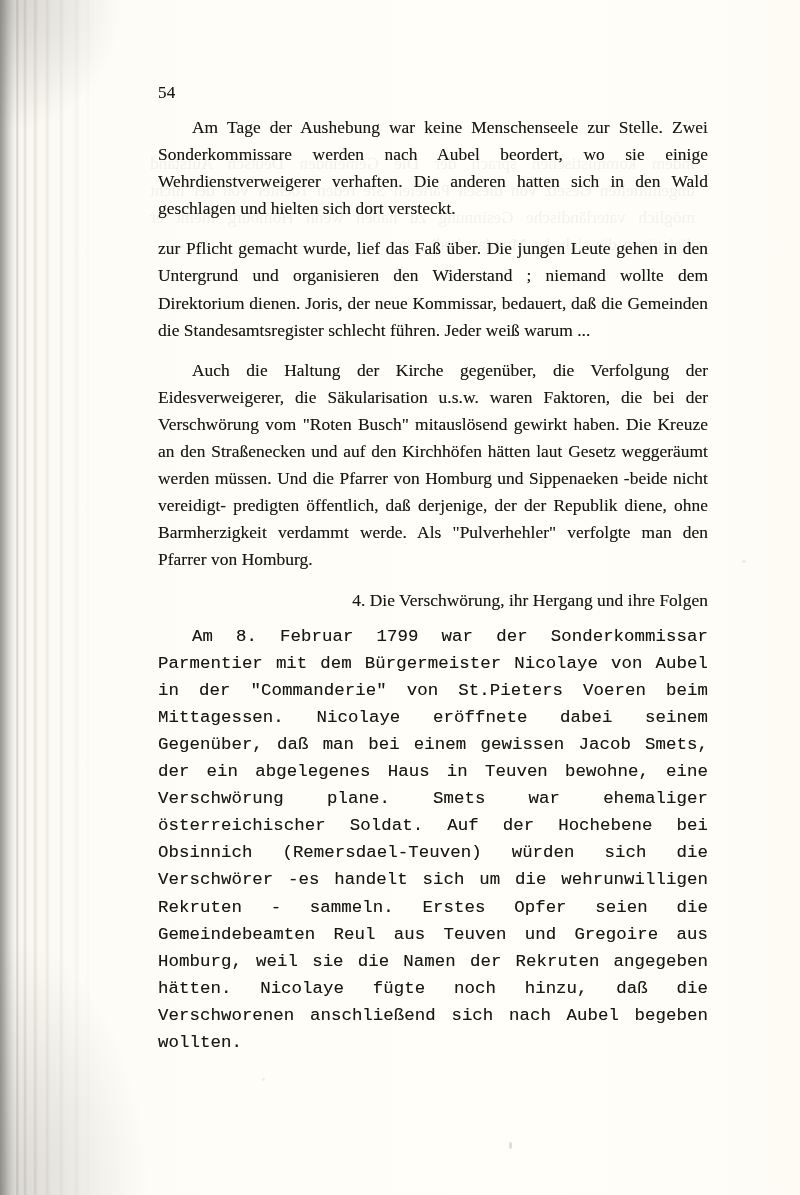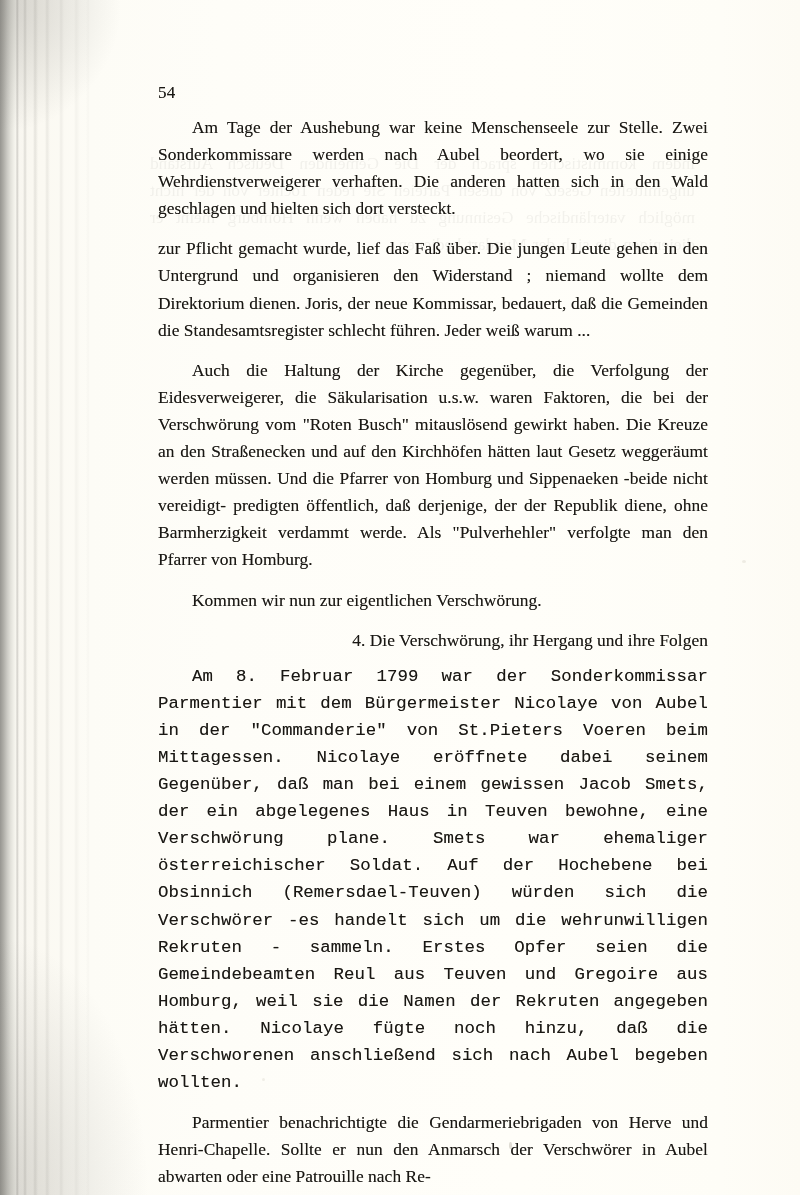--- a/index.html
+++ b/index.html
@@ -182,22 +182,20 @@
   <span class="speck" style="left:742px;top:560px;width:4px;height:3px;opacity:.5;"></span>
   <span class="speck" style="left:262px;top:1078px;width:3px;height:3px;opacity:.45;"></span>
 
   <div class="text-column">
 
     <div class="folio">54</div>
 
     <p class="body-par indent">Am Tage der Aushebung war keine Menschenseele zur Stelle. Zwei Sonderkommissare werden nach Aubel beordert, wo sie einige Wehrdienstverweigerer verhaften. Die anderen hatten sich in den Wald geschlagen und hielten sich dort versteckt.</p>
     <p class="body-par">zur Pflicht gemacht wurde, lief das Faß über. Die jungen Leute gehen in den Untergrund und organisieren den Widerstand ; niemand wollte dem Direktorium dienen. Joris, der neue Kommissar, bedauert, daß die Gemeinden die Standesamtsregister schlecht führen. Jeder weiß warum ...</p>
     <p class="body-par indent">Auch die Haltung der Kirche gegenüber, die Verfolgung der Eidesverweigerer, die Säkularisation u.s.w. waren Faktoren, die bei der Verschwörung vom "Roten Busch" mitauslösend gewirkt haben. Die Kreuze an den Straßenecken und auf den Kirchhöfen hätten laut Gesetz weggeräumt werden müssen. Und die Pfarrer von Homburg und Sippenaeken -beide nicht vereidigt- predigten öffentlich, daß derjenige, der der Republik diene, ohne Barmherzigkeit verdammt werde. Als "Pulverhehler" verfolgte man den Pfarrer von Homburg.</p>
-    <p class="body-par indent">Kommen wir nun zur eigentlichen Verschwörung.</p>
 
     <h2 class="section-head">4. Die Verschwörung, ihr Hergang und ihre Folgen</h2>
 
     <p class="body-par indent">Am 8. Februar 1799 war der Sonderkommissar Parmentier mit dem Bürgermeister Nicolaye von Aubel in der "Commanderie" von St.Pieters Voeren beim Mittagessen. Nicolaye eröffnete dabei seinem Gegenüber, daß man bei einem gewissen Jacob Smets, der ein abgelegenes Haus in Teuven bewohne, eine Verschwörung plane. Smets war ehemaliger österreichischer Soldat. Auf der Hochebene bei Obsinnich (Remersdael-Teuven) würden sich die Verschwörer -es handelt sich um die wehrunwilligen Rekruten - sammeln. Erstes Opfer seien die Gemeindebeamten Reul aus Teuven und Gregoire aus Homburg, weil sie die Namen der Rekruten angegeben hätten. Nicolaye fügte noch hinzu, daß die Verschworenen anschließend sich nach Aubel begeben wollten.</p>
-    <p class="body-par indent">Parmentier benachrichtigte die Gendarmeriebrigaden von Herve und Henri-Chapelle. Sollte er nun den Anmarsch der Verschwörer in Aubel abwarten oder eine Patrouille nach Re-</p>
 
   </div>
 
 </div>
 
 </body></html>

